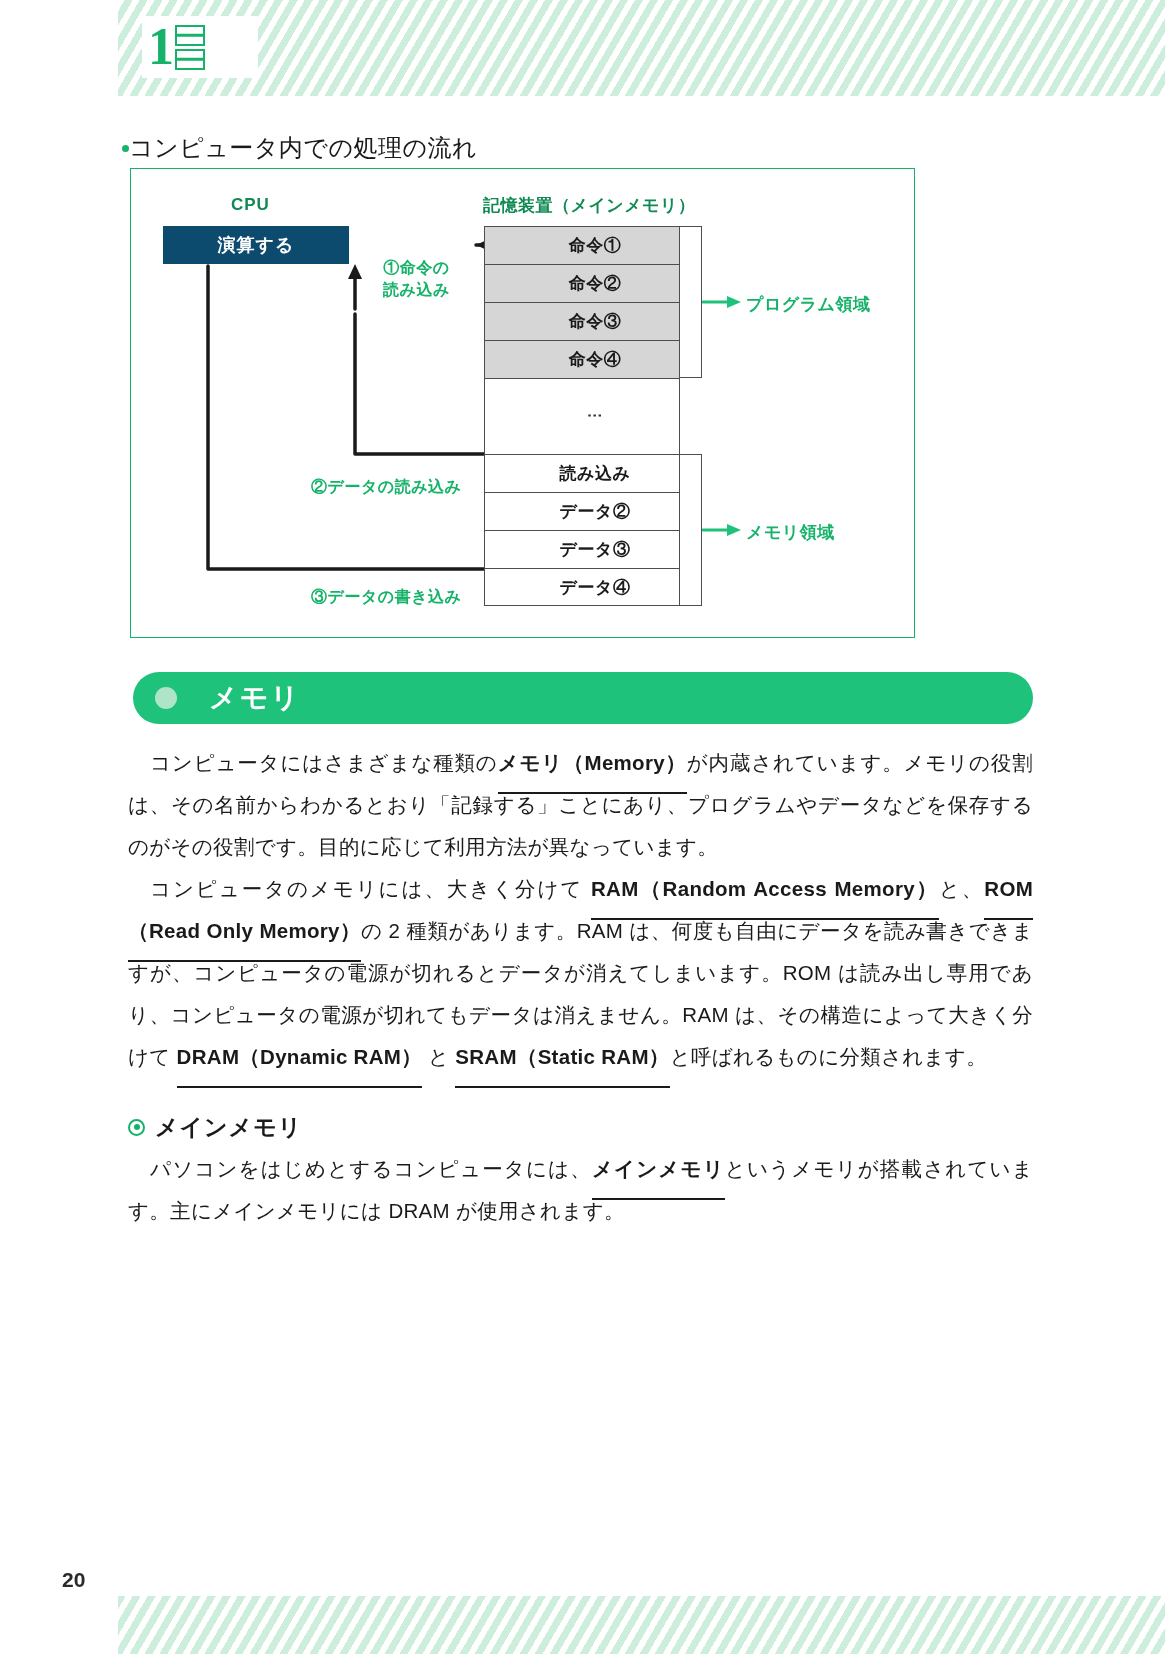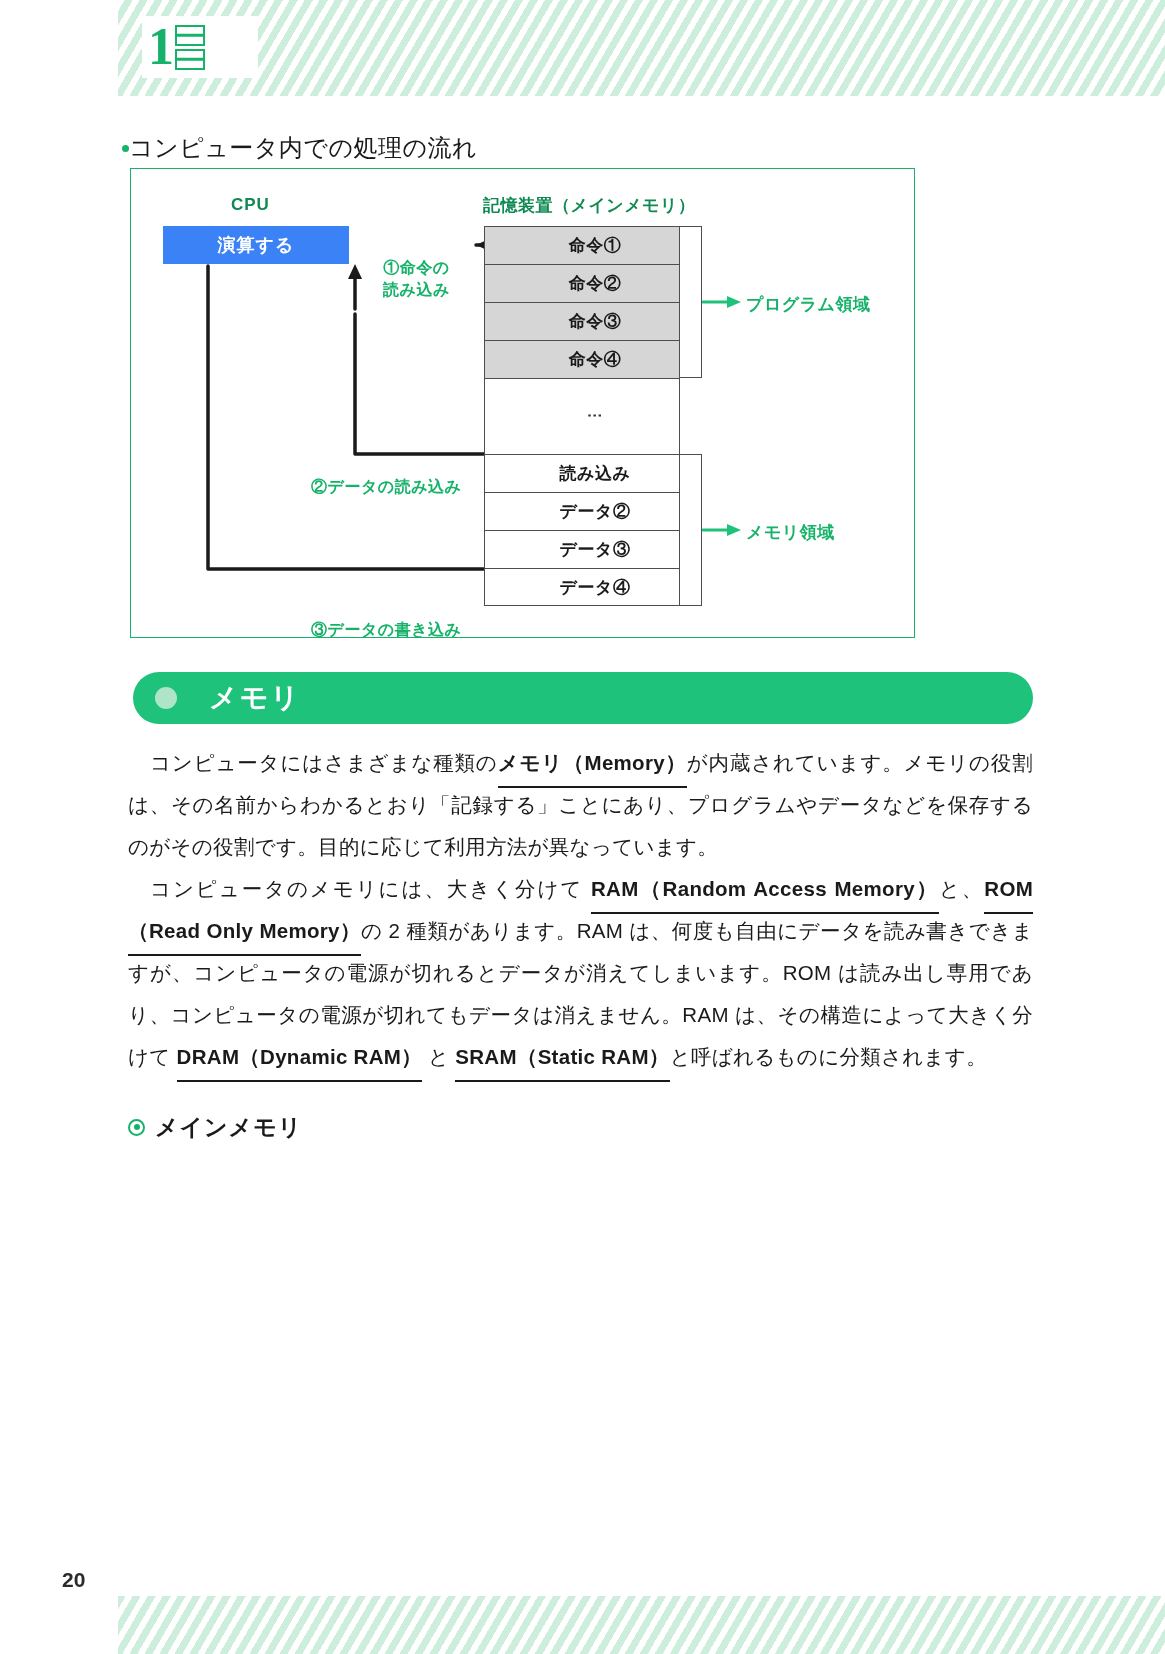--- a/index.html
+++ b/index.html
@@ -129,21 +129,21 @@
     font-weight: bold;
     color: #108a52;
     letter-spacing: 0.5px;
   }
   .calc-box {
     position: absolute;
     left: 32px;
     top: 57px;
     width: 186px;
     height: 38px;
-    background: #3b82f6;
+    background: #0c4a6e;
     color: #ffffff;
     font-size: 18px;
     font-weight: bold;
     display: flex;
     align-items: center;
     justify-content: center;
     letter-spacing: 1px;
   }
 
   .mem-col {
@@ -205,21 +205,21 @@
   .step-label {
     position: absolute;
     font-size: 16px;
     font-weight: bold;
     color: #17b26a;
     letter-spacing: 0.5px;
     line-height: 1.35;
   }
   .step1 { left: 252px; top: 88px; text-align: center; }
   .step2 { left: 180px; top: 307px; }
-  .step3 { left: 180px; top: 417px; margin-top: 33px; }
+  .step3 { left: 180px; top: 417px; }
 
   .fig-svg {
     position: absolute;
     left: 0; top: 0;
     width: 785px;
     height: 470px;
     pointer-events: none;
   }
 
   
@@ -264,21 +264,21 @@
   .body p {
     margin: 0 0 0 0;
     text-align: justify;
   }
   .body p.indent {
     text-indent: 22px;
   }
   .u {
     font-weight: bold;
     border-bottom: 2px solid #1a1a1a;
-    padding-bottom: 12px;
+    padding-bottom: 18px;
   }
 
   .sub-head {
     display: flex;
     align-items: center;
     gap: 10px;
     margin: 28px 0 0 0;
     font-size: 23px;
     font-weight: bold;
     letter-spacing: 1px;
@@ -393,16 +393,17 @@
   <p class="indent"><span>コンピュータにはさまざまな種類の</span><span class="u">メモリ（Memory）</span><span>が内蔵されています。メモリの役割は、その名前からわかるとおり「記録する」ことにあり、プログラムやデータなどを保存するのがその役割です。目的に応じて利用方法が異なっています。</span></p>
 
   <p class="indent"><span>コンピュータのメモリには、大きく分けて </span><span class="u">RAM（Random Access Memory）</span><span>と、</span><span class="u">ROM（Read Only Memory）</span><span>の 2 種類があります。RAM は、何度も自由にデータを読み書きできますが、コンピュータの電源が切れるとデータが消えてしまいます。ROM は読み出し専用であり、コンピュータの電源が切れてもデータは消えません。RAM は、その構造によって大きく分けて </span><span class="u">DRAM（Dynamic RAM）</span><span> と </span><span class="u">SRAM（Static RAM）</span><span>と呼ばれるものに分類されます。</span></p>
 
 
   <div class="sub-head">
     <span class="sub-bullet"></span>
     <span>メインメモリ</span>
   </div>
 
+  <p class="indent"><span>パソコンをはじめとするコンピュータには、</span><span class="u">メインメモリ</span><span>というメモリが搭載されています。主にメインメモリには DRAM が使用されます。</span></p>
 
 </div>
 
 <div class="page-num">20</div>
 
 </body></html>

